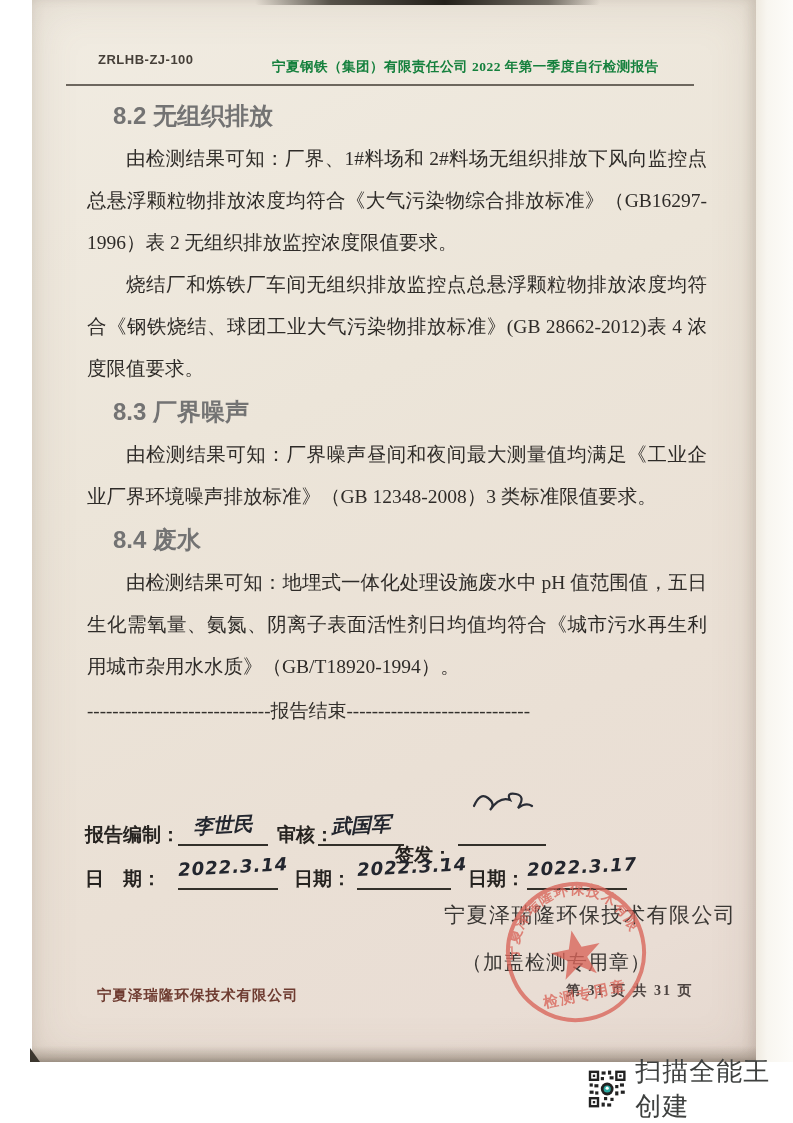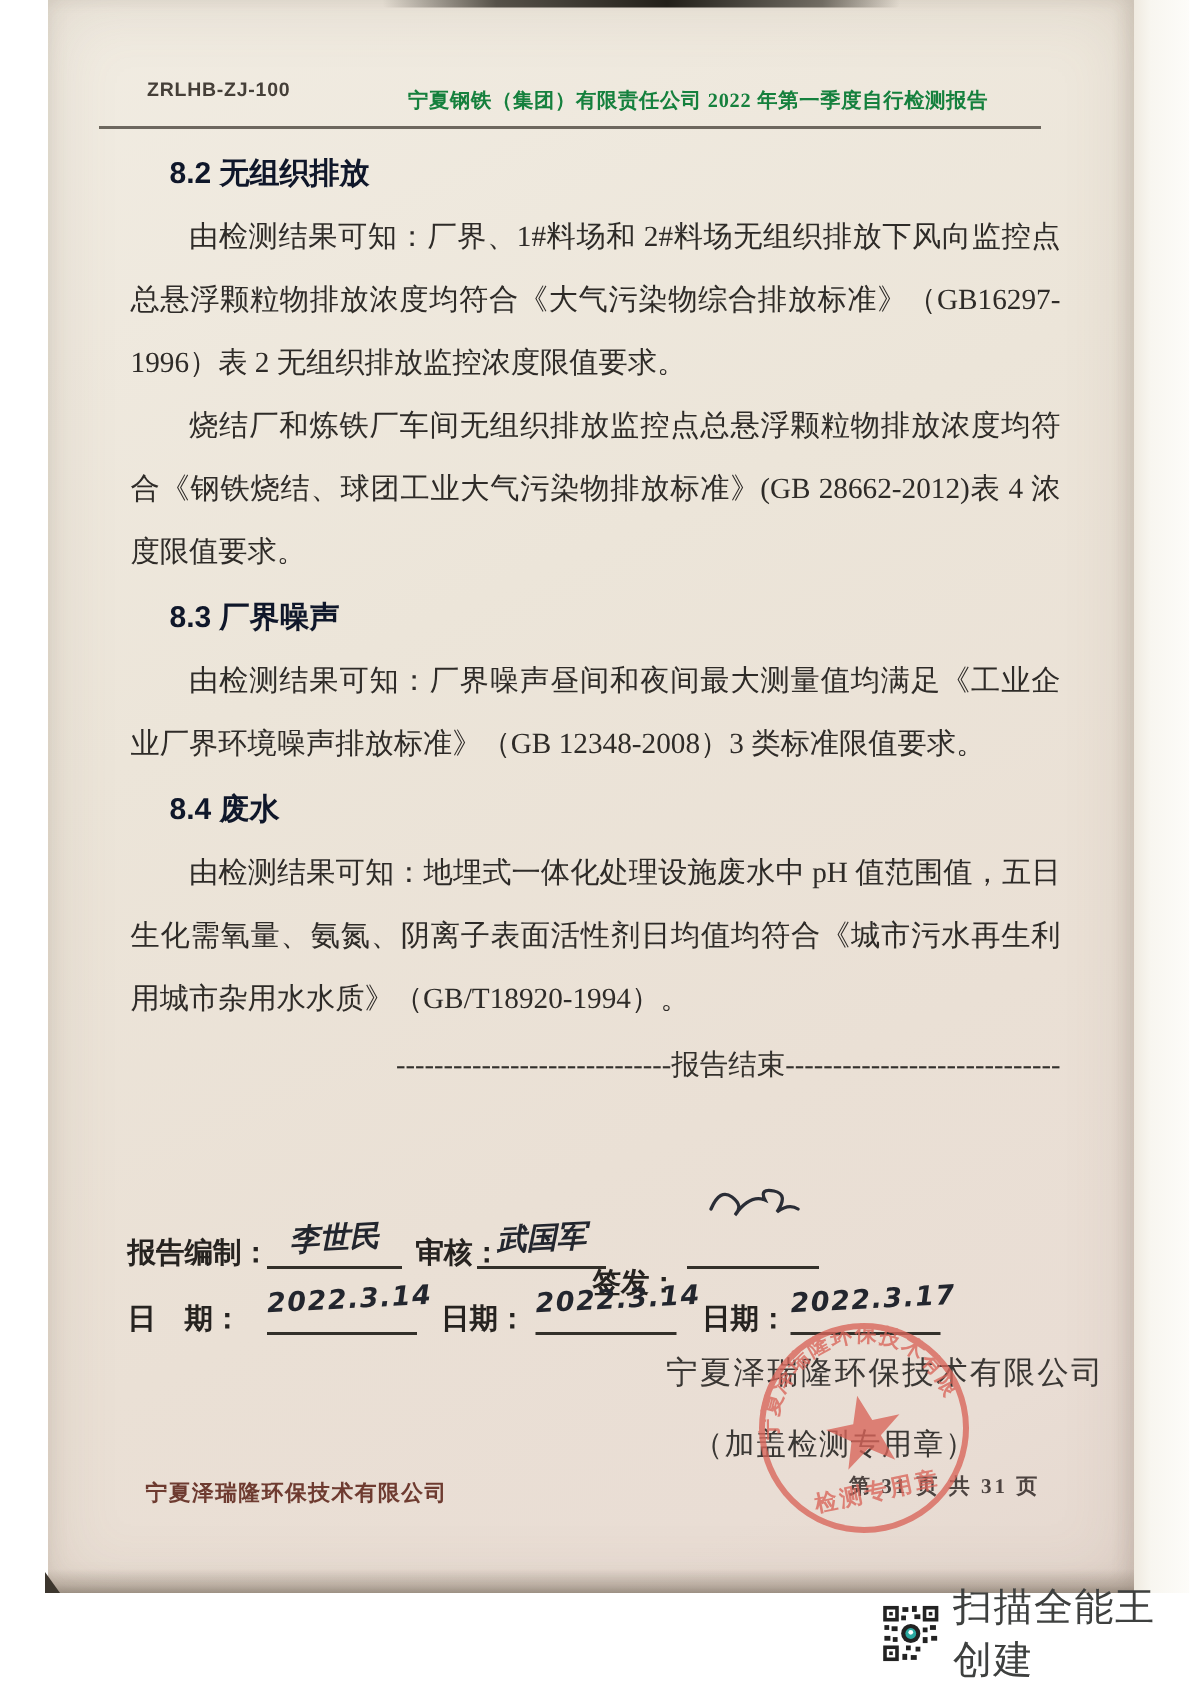--- a/index.html
+++ b/index.html
@@ -28,23 +28,23 @@
             font-weight:bold;font-size:13px;color:#453f38;letter-spacing:.5px;}
   .doc-title{position:absolute;left:240px;top:58px;font-size:13.5px;font-weight:bold;
              color:#15803d;letter-spacing:.5px;margin-left:32px;}
   .head-rule{position:absolute;left:66px;top:84px;width:628px;height:2px;background:#565048;opacity:.85;}
 
   
   .content{position:absolute;left:87px;top:94px;width:620px;color:#2e2b28;
            font-size:19.5px;line-height:42px;text-align:justify;}
   .content p{margin:0;}
   .content p.indent{text-indent:2em;}
-  .content h3{margin:1px 0;padding-left:26px;font-size:20px;color:#0f172a;
+  .content h3{margin:1px 0;padding-left:26px;font-size:24px;color:#737373;
               font-family:"Liberation Sans","DejaVu Sans",sans-serif;font-weight:bold;line-height:42px;}
-  .end-marker{margin-top:2px;text-align:right;font-size:19px;color:#33302c;letter-spacing:0;}
+  .end-marker{margin-top:2px;text-align:left;font-size:19px;color:#33302c;letter-spacing:0;}
 
   
   .sig-row{position:absolute;left:85px;width:640px;color:#262320;font-size:19px;font-weight:bold;}
   .sig-label{position:absolute;top:0;white-space:pre;}
   .sig-value{position:absolute;top:-10px;height:32px;border-bottom:2px solid #33302a;text-align:center;}
   .handwrite{font-family:"DejaVu Sans",sans-serif;font-style:italic;font-weight:bold;
              color:#23262e;font-size:20px;transform:rotate(-3deg);display:inline-block;}
   .hw-date{font-size:18px;letter-spacing:1px;}
 
   

